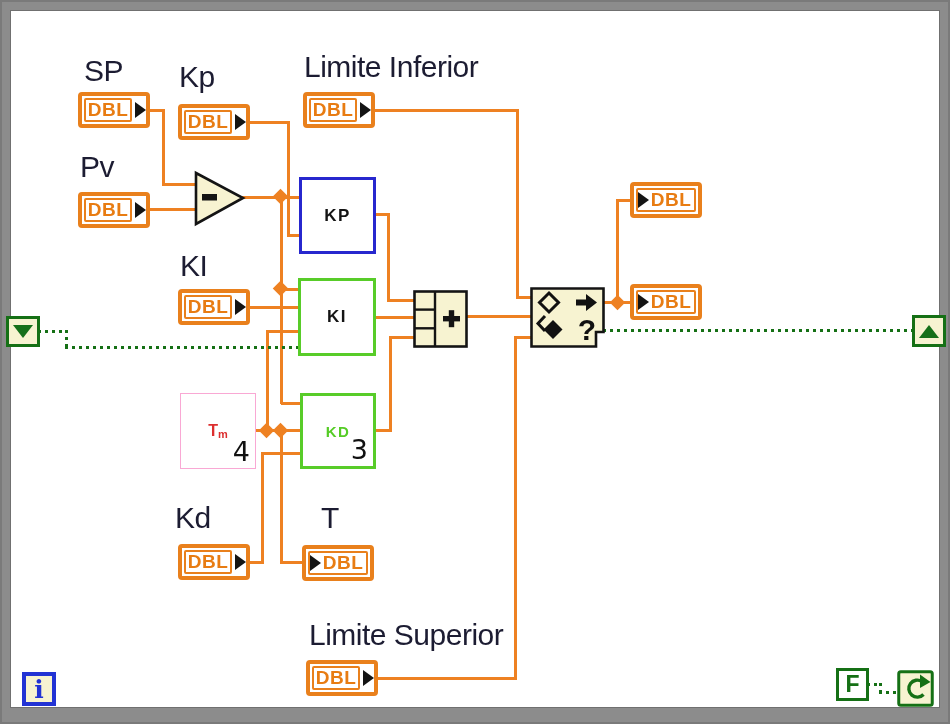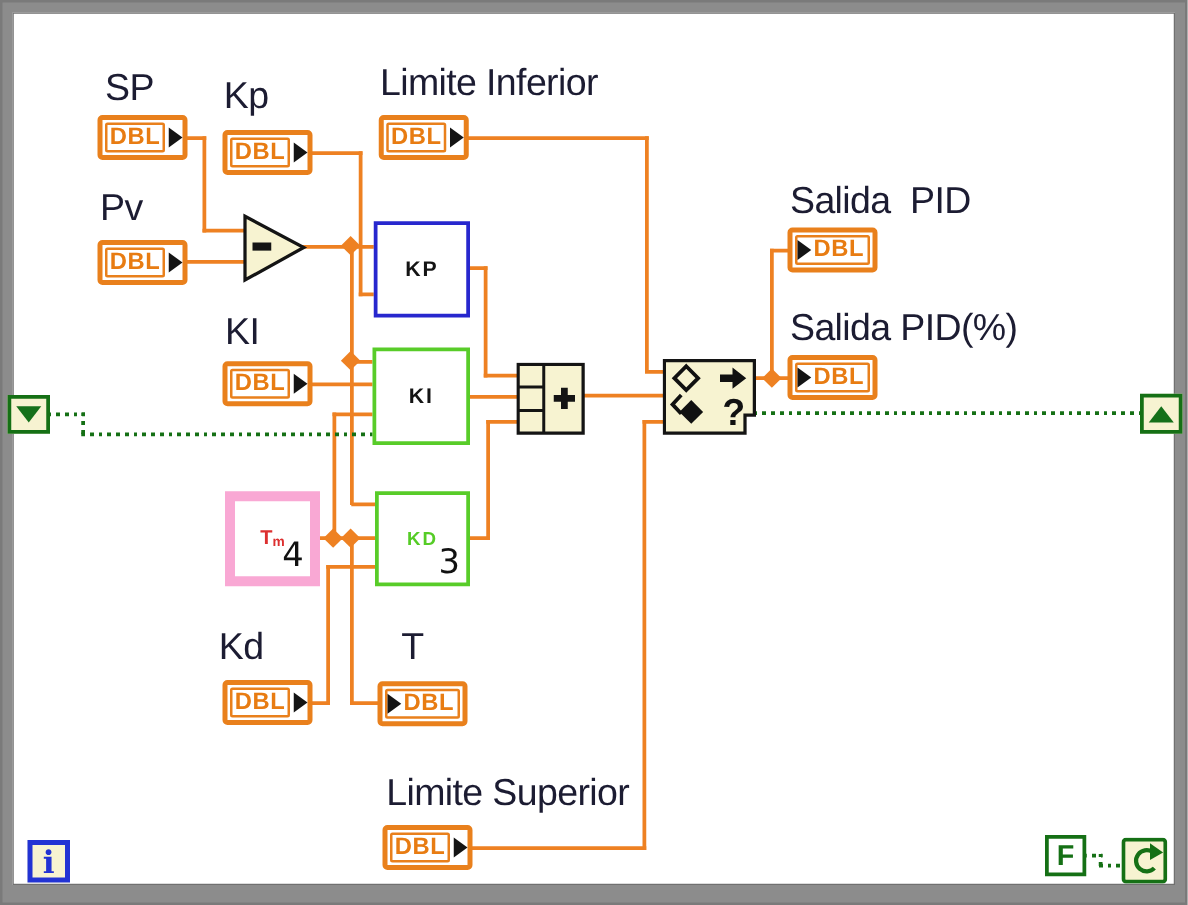--- a/index.html
+++ b/index.html
@@ -30,21 +30,21 @@
   .ind  .term-arrow{left:4px;}
   
   .lbl{position:absolute;font:30px "Liberation Sans",sans-serif;color:#1C1C32;
        letter-spacing:-0.5px;white-space:pre;z-index:2;line-height:1.1;}
   
   .subvi{position:absolute;background:#fff;box-sizing:border-box;display:flex;align-items:center;
          justify-content:center;z-index:2;font:700 17px "Liberation Sans",sans-serif;
          color:#141414;letter-spacing:1.5px;}
   .b-blue{border:3px solid #2727CE;}
   .b-green{border:3px solid #58CC29;}
-  .b-red{border:8px solid #f9a8d4;}
+  .b-red{border:1px solid #f9a8d4;}
   .kd-text{color:#55CC26;font-size:15px;}
   .tm-text{color:#DC2F2F;font-size:16px;letter-spacing:0;}
   .tm-sub{font-size:11px;vertical-align:-2px;}
   .corner-num{position:absolute;right:5px;bottom:1px;font:400 27px "DejaVu Sans",sans-serif;
          color:#111;letter-spacing:0;}
   .nodesvg{position:absolute;z-index:2;}
   
   .tunnel{position:absolute;box-sizing:border-box;border:3px solid #157015;background:#F7F3D1;
           display:flex;align-items:center;justify-content:center;z-index:4;}
   .tri-down{width:0;height:0;border-left:10px solid transparent;border-right:10px solid transparent;
@@ -111,22 +111,20 @@
   <div class="gh" style="left:879px;top:691px;width:20px"></div>
 
   <div class="lbl" style="left:84px;top:54px">SP</div>
   <div class="lbl" style="left:179px;top:60px">Kp</div>
   <div class="lbl" style="left:80px;top:150px">Pv</div>
   <div class="lbl" style="left:304px;top:50px">Limite Inferior</div>
   <div class="lbl" style="left:180px;top:249px">KI</div>
   <div class="lbl" style="left:175px;top:501px">Kd</div>
   <div class="lbl" style="left:321px;top:501px">T</div>
   <div class="lbl" style="left:309px;top:618px">Limite Superior</div>
-  <div class="lbl" style="left:632px;top:144px">Salida  PID</div>
-  <div class="lbl" style="left:632px;top:246px">Salida PID(%)</div>
 
   <div class="term ctrl" style="left:78px;top:92px">
     <div class="term-inner">
         <span>DBL</span>
       </div>
     <div class="term-arrow"></div>
   </div>
   <div class="term ctrl" style="left:178px;top:104px">
     <div class="term-inner">
         <span>DBL</span>

